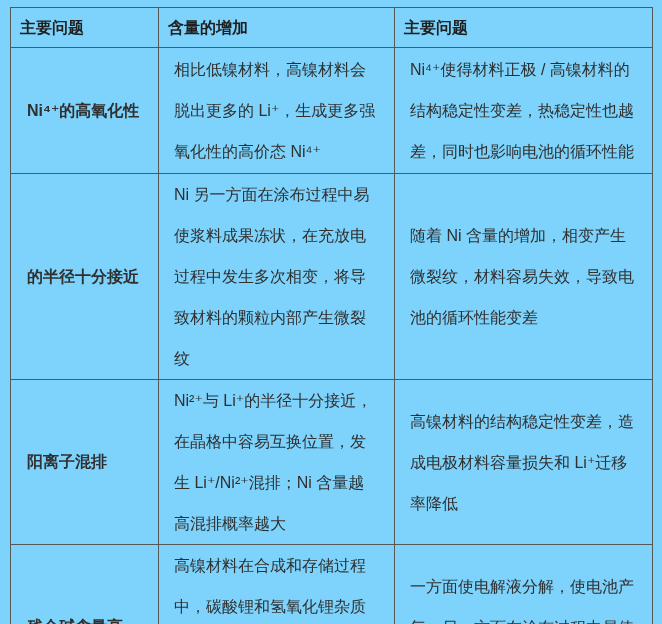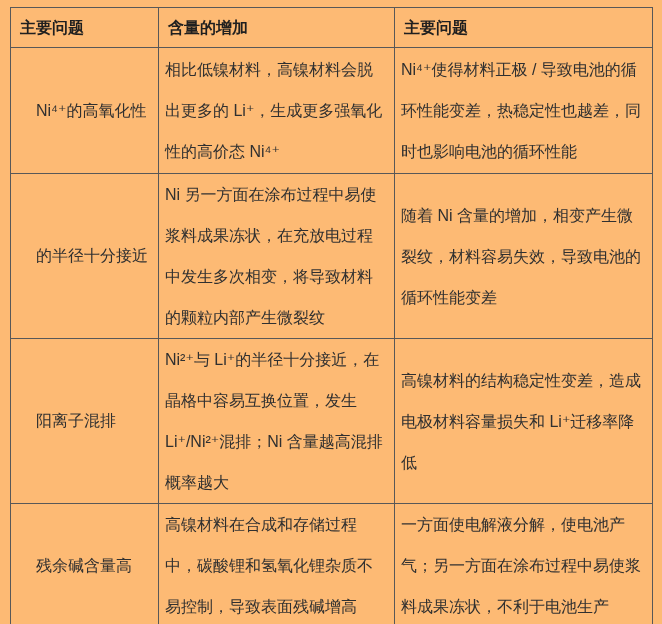--- a/index.html
+++ b/index.html
@@ -7,21 +7,21 @@
     padding: 0;
     background: #ffffff;
     width: 662px;
     height: 624px;
     font-family: "Liberation Sans", "DejaVu Sans", sans-serif;
   }
   .page {
     position: relative;
     width: 662px;
     height: 624px;
-    background: #fdba74;
+    background: #7dd3fc;
     overflow: hidden;
   }
   table.doc-table {
     position: absolute;
     left: 10px;
     top: 7px;
     width: 642px;
     border-collapse: collapse;
     table-layout: fixed;
   }
@@ -37,25 +37,26 @@
   }
   .doc-table thead th {
     height: 40px;
     font-weight: bold;
     line-height: 22px;
     padding: 0 6px 0 9px;
     color: #1f1f1f;
   }
   .doc-table td {
     line-height: 41px;
-    padding: 0 6px;
+    padding: 0 15px;
   }
   .doc-table td.col-problem {
-    padding: 0 6px 0 25px;
+    padding: 0 6px 0 16px;
     line-height: 24px;
+    font-weight: bold;
   }
   tr.row-1 td { height: 126px; }
   tr.row-2 td { height: 160px; }
   tr.row-3 td { height: 164px; }
   tr.row-4 td { height: 116px; }
 </style>
 </head>
 <body>
 
 <div class="page">
@@ -69,21 +70,21 @@
       <tr>
         <th>主要问题</th>
         <th>含量的增加</th>
         <th>主要问题</th>
       </tr>
     </thead>
     <tbody>
       <tr class="row-1">
         <td class="col-problem">Ni⁴⁺的高氧化性</td>
         <td>相比低镍材料，高镍材料会脱出更多的 Li⁺，生成更多强氧化性的高价态 Ni⁴⁺</td>
-        <td>Ni⁴⁺使得材料正极 / 导致电池的循环性能变差，热稳定性也越差，同时也影响电池的循环性能</td>
+        <td>Ni⁴⁺使得材料正极 / 高镍材料的结构稳定性变差，热稳定性也越差，同时也影响电池的循环性能</td>
       </tr>
       <tr class="row-2">
         <td class="col-problem">的半径十分接近</td>
         <td>Ni 另一方面在涂布过程中易使浆料成果冻状，在充放电过程中发生多次相变，将导致材料的颗粒内部产生微裂纹</td>
         <td>随着 Ni 含量的增加，相变产生微裂纹，材料容易失效，导致电池的循环性能变差</td>
       </tr>
       <tr class="row-3">
         <td class="col-problem">阳离子混排</td>
         <td>Ni²⁺与 Li⁺的半径十分接近，在晶格中容易互换位置，发生 Li⁺/Ni²⁺混排；Ni 含量越高混排概率越大</td>
         <td>高镍材料的结构稳定性变差，造成电极材料容量损失和 Li⁺迁移率降低</td>

